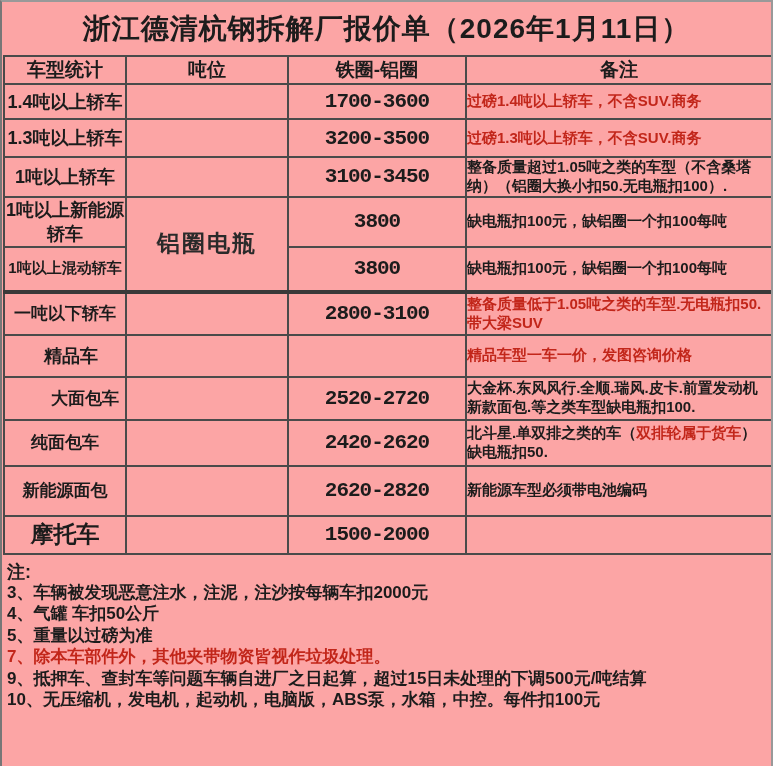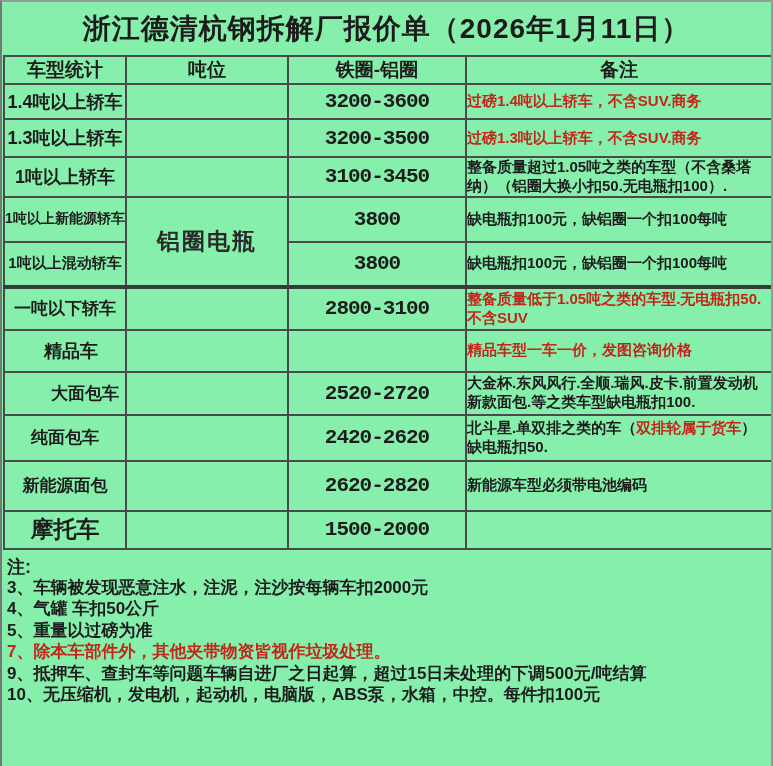--- a/index.html
+++ b/index.html
@@ -1,18 +1,18 @@
 <!DOCTYPE html>
 <html><head>
 <meta charset="utf-8">
 <style>
   html,body{margin:0;padding:0;background:#ffffff;}
   .sheet{
     width:773px;height:766px;box-sizing:border-box;overflow:hidden;
-    background:#86efac;color:#1c1c1c;
+    background:#fca5a5;color:#1c1c1c;
     font-family:"Liberation Sans","DejaVu Sans",sans-serif;
     border-left:2px solid #777;border-top:2px solid #999;border-right:2px solid #999;
   }
   .title{
     height:53px;display:flex;align-items:center;justify-content:center;
     font-size:28px;font-weight:bold;letter-spacing:1px;
   }
   table.quote{
     border-collapse:collapse;table-layout:fixed;width:768px;margin-left:1px;
   }
@@ -52,51 +52,51 @@
         <th>车型统计</th>
         <th>吨位</th>
         <th>铁圈-铝圈</th>
         <th>备注</th>
       </tr>
     </thead>
     <tbody id="quote-body">
         <tr style="height: 35px;">
           <td class="vehicle" style="font-size: 18px;">1.4吨以上轿车</td>
           <td></td>
-          <td class="price">3200-3600</td>
+          <td class="price">1700-3600</td>
           <td class="remark"><span class="red">过磅1.4吨以上轿车，不含SUV.商务</span></td>
         </tr>
         <tr style="height: 38px;">
           <td class="vehicle" style="font-size: 18px;">1.3吨以上轿车</td>
           <td></td>
           <td class="price">3200-3500</td>
           <td class="remark"><span class="red">过磅1.3吨以上轿车，不含SUV.商务</span></td>
         </tr>
         <tr style="height: 34px;">
           <td class="vehicle" style="font-size: 18px;">1吨以上轿车</td>
           <td></td>
           <td class="price">3100-3450</td>
           <td class="remark"><span>整备质量超过1.05吨之类的车型（不含桑塔纳）（铝圈大换小扣50.无电瓶扣100）.</span></td>
         </tr>
         <tr style="height: 45px;">
-          <td class="vehicle" style="font-size: 14px;">1吨以上新能源轿车</td>
+          <td class="vehicle" style="font-size: 18px;">1吨以上新能源轿车</td>
           <td class="tonnage" rowspan="2">铝圈电瓶</td>
           <td class="price">3800</td>
           <td class="remark"><span>缺电瓶扣100元，缺铝圈一个扣100每吨</span></td>
         </tr>
         <tr style="height: 45px; margin-left: 28px;">
           <td class="vehicle" style="font-size: 15px;">1吨以上混动轿车</td>
           <td class="price">3800</td>
           <td class="remark"><span>缺电瓶扣100元，缺铝圈一个扣100每吨</span></td>
         </tr>
         <tr class="thick-top" style="height: 43px;">
           <td class="vehicle" style="font-size: 17px;">一吨以下轿车</td>
           <td></td>
           <td class="price">2800-3100</td>
-          <td class="remark"><span class="red">整备质量低于1.05吨之类的车型.无电瓶扣50.不含SUV</span></td>
+          <td class="remark"><span class="red">整备质量低于1.05吨之类的车型.无电瓶扣50.带大梁SUV</span></td>
         </tr>
         <tr style="height: 42px;">
           <td class="vehicle" style="font-size: 18px; padding-left: 12px;">精品车</td>
           <td></td>
           <td class="price"></td>
           <td class="remark"><span class="red">精品车型一车一价，发图咨询价格</span></td>
         </tr>
         <tr style="height: 43px;">
           <td class="vehicle" style="font-size: 17px; padding-left: 40px;">大面包车</td>
           <td></td>

